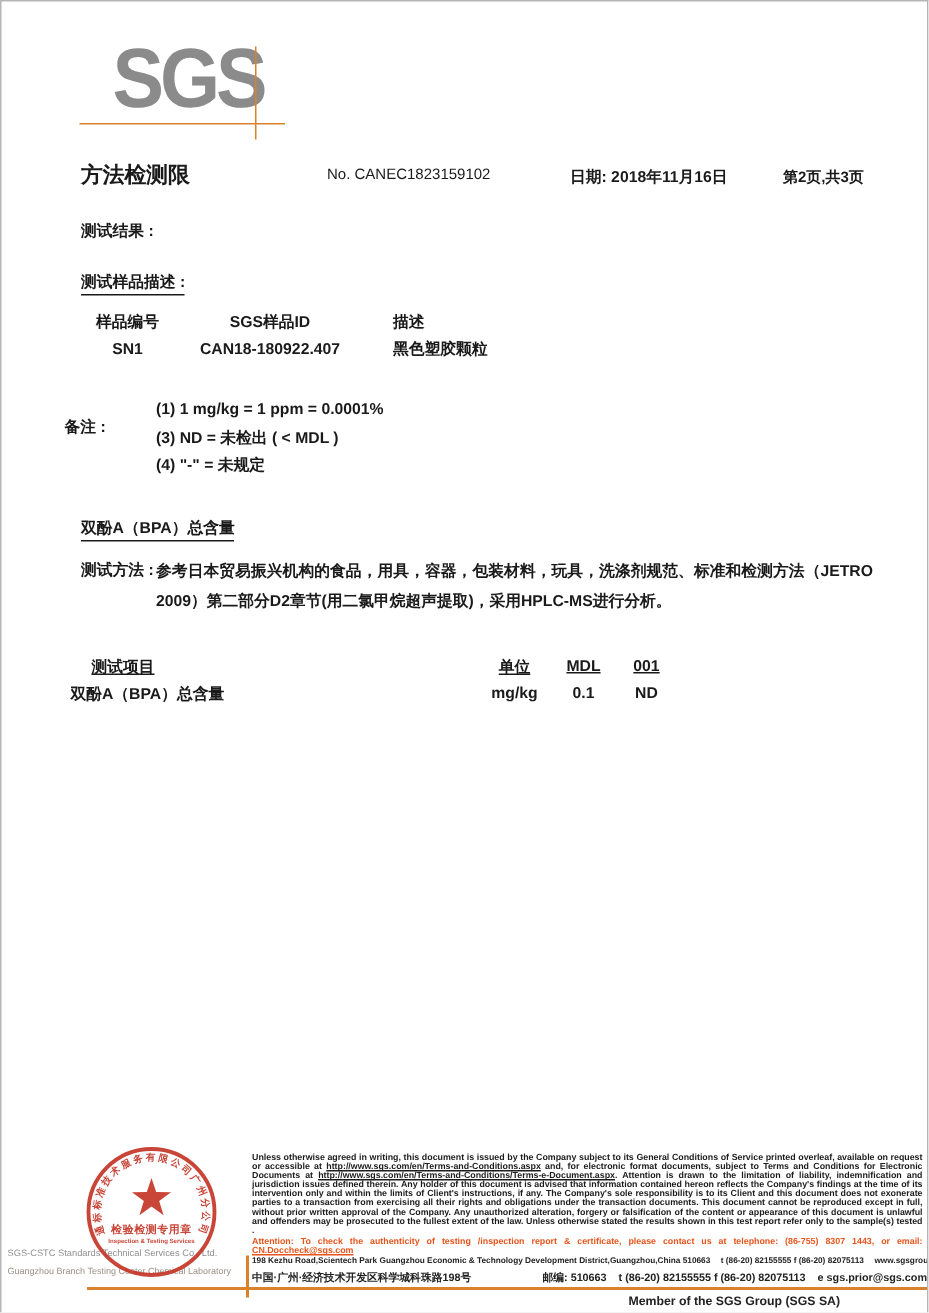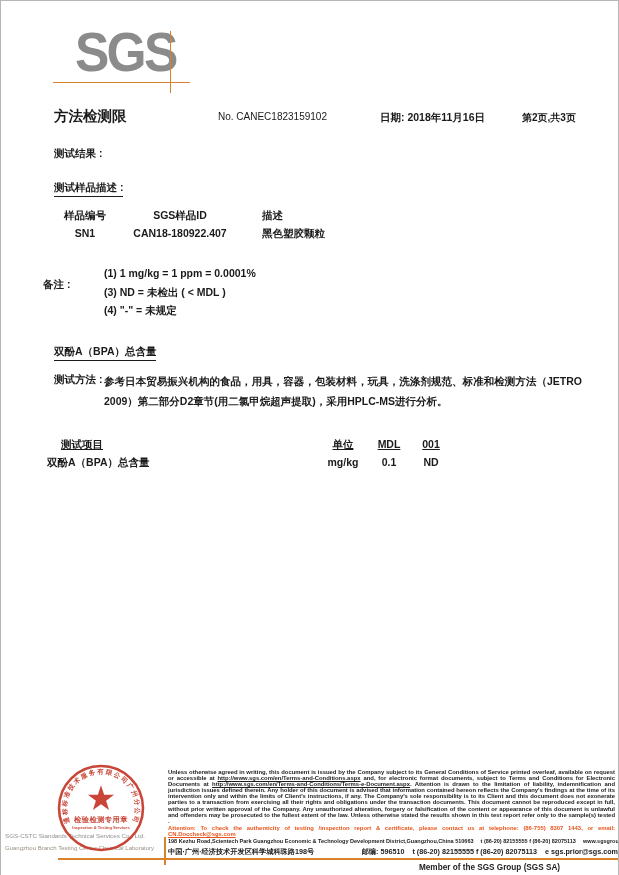--- a/index.html
+++ b/index.html
@@ -156,21 +156,21 @@
   </div>
 
   <div class="addr">
     <div class="addr-en">
       <span>198 Kezhu Road,Scientech Park Guangzhou Economic &amp; Technology Development District,Guangzhou,China  510663</span>
       <span>t (86-20) 82155555    f (86-20) 82075113</span>
       <span>www.sgsgroup.com.cn</span>
     </div>
     <div class="addr-cn">
       <span class="cnaddr">中国·广州·经济技术开发区科学城科珠路198号</span>
-      <span>邮编: 596510</span>
+      <span>邮编: 510663</span>
       <span>t (86-20) 82155555    f (86-20) 82075113</span>
       <span>e  sgs.prior@sgs.com</span>
     </div>
   </div>
 
   <div class="foot-vline"></div>
   <div class="foot-hline"></div>
   <div class="member-line">Member of the SGS Group (SGS SA)</div>
 
 </div>

